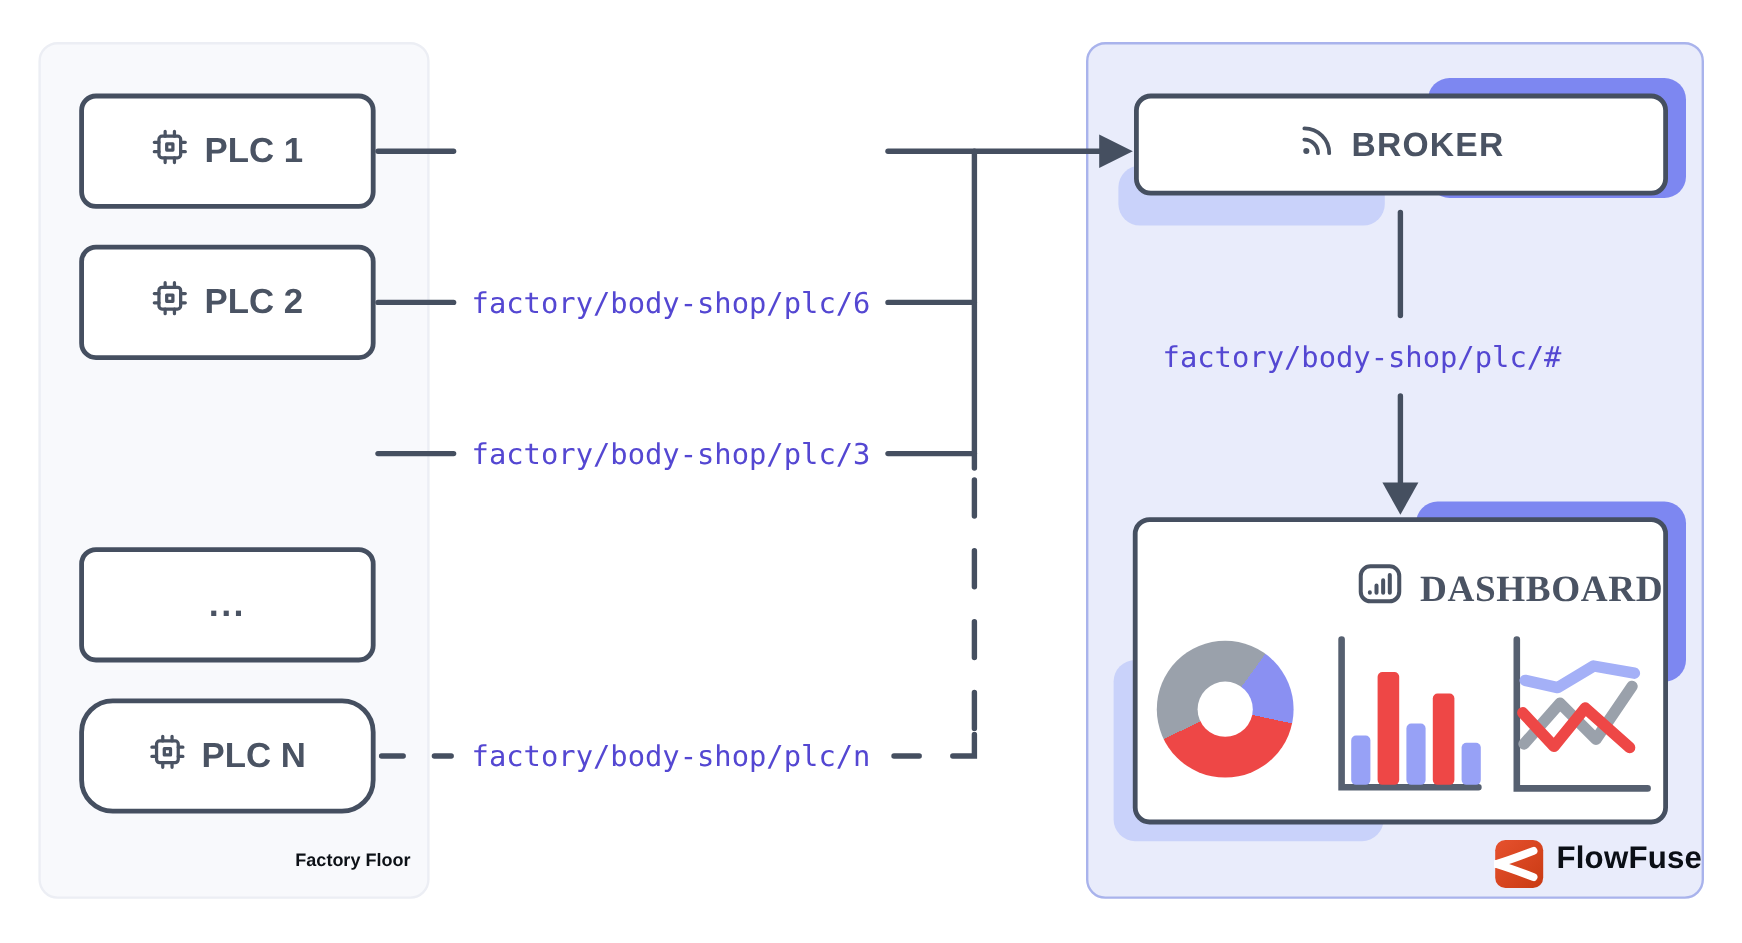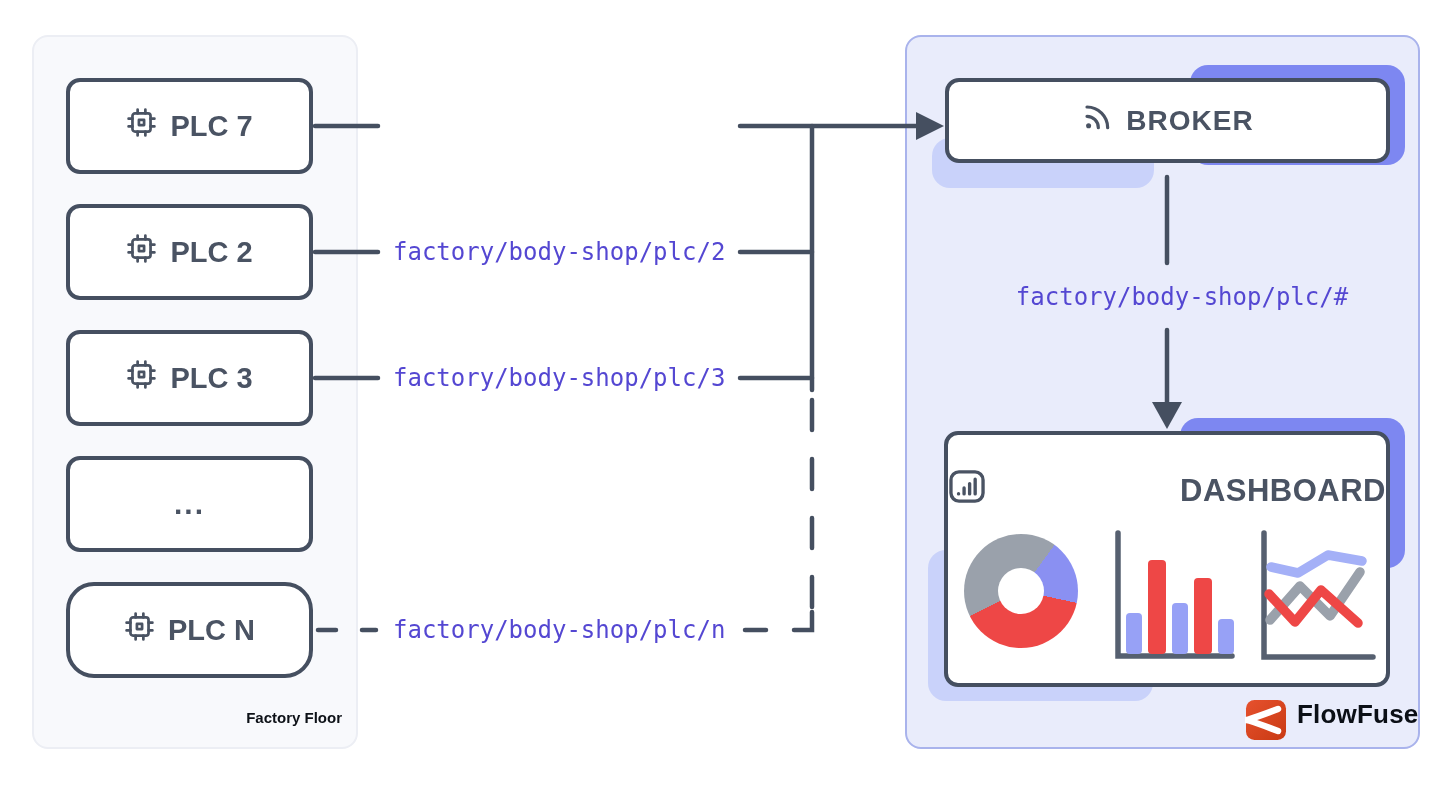--- a/index.html
+++ b/index.html
@@ -45,28 +45,28 @@
   
   .topic {
     position:absolute; font-family:"DejaVu Sans Mono", monospace;
     font-size:24px; color:#5447d2; white-space:nowrap; z-index:6;
     transform:translateY(-52%);
   }
   .topic-1 { left:393px; top:127px; }
   .topic-2 { left:393px; top:253px; }
   .topic-3 { left:393px; top:379px; }
   .topic-n { left:393px; top:631px; }
-  .topic-wild { left:1182px; top:298px; transform:translate(-50%,-52%); }
+  .topic-wild { left:1135px; top:298px; transform:translate(-50%,-52%); }
   
   .wires { position:absolute; left:0; top:0; z-index:3; pointer-events:none; }
   
   .dash-title {
     position:absolute; left:0; right:0; top:34px;
-    display:flex; align-items:center; justify-content:space-between; gap:14px;
-    font-size:31px; font-weight:bold; color:#4a5363; letter-spacing:0.5px;
+    display:flex; align-items:center; justify-content:flex-end; gap:14px;
+    font-size:31px; font-weight:bold; color:#4a5363; letter-spacing:0.5px;font-family:Liberation Serif, serif;
   }
   .donut {
     position:absolute; left:16px; top:99px; width:114px; height:114px; border-radius:50%;
     background:conic-gradient(#9aa1ab 0deg 36deg, #8a90f2 36deg 102deg,
                               #ee4746 102deg 244deg, #9aa1ab 244deg 360deg);
   }
   .donut::after {
     content:""; position:absolute; inset:34px; border-radius:50%; background:#ffffff;
   }
   .mini-chart { position:absolute; }
@@ -117,63 +117,53 @@
   </svg>
 
   <div class="node plc-box plc-1">
     <span>
       <svg width="31" height="31" viewBox="0 0 24 24" fill="none" stroke="#4a5363" stroke-width="2.1" stroke-linecap="round" stroke-linejoin="round">
         <rect x="5" y="5" width="14" height="14" rx="2"></rect>
           <rect x="10" y="10" width="4" height="4"></rect>
         <path d="M9 2v3 M15 2v3 M9 19v3 M15 19v3 M2 9h3 M2 15h3 M19 9h3 M19 15h3"></path>
       </svg>
     </span>
-    <span>PLC 7</span>
+    <span>PLC 1</span>
   </div>
 
   <div class="node plc-box plc-2">
     <span>
       <svg width="31" height="31" viewBox="0 0 24 24" fill="none" stroke="#4a5363" stroke-width="2.1" stroke-linecap="round" stroke-linejoin="round">
         <rect x="5" y="5" width="14" height="14" rx="2"></rect>
           <rect x="10" y="10" width="4" height="4"></rect>
         <path d="M9 2v3 M15 2v3 M9 19v3 M15 19v3 M2 9h3 M2 15h3 M19 9h3 M19 15h3"></path>
       </svg>
     </span>
     <span>PLC 2</span>
   </div>
 
-  <div class="node plc-box plc-3">
+
+  <div class="node plc-box plc-dots">
+    <span>...</span>
+  </div>
+
+  <div class="node plc-box plc-n">
     <span>
       <svg width="31" height="31" viewBox="0 0 24 24" fill="none" stroke="#4a5363" stroke-width="2.1" stroke-linecap="round" stroke-linejoin="round">
         <rect x="5" y="5" width="14" height="14" rx="2"></rect>
           <rect x="10" y="10" width="4" height="4"></rect>
         <path d="M9 2v3 M15 2v3 M9 19v3 M15 19v3 M2 9h3 M2 15h3 M19 9h3 M19 15h3"></path>
       </svg>
     </span>
-    <span>PLC 3</span>
-  </div>
-
-  <div class="node plc-box plc-dots">
-    <span>...</span>
-  </div>
-
-  <div class="node plc-box plc-n">
-    <span>
-      <svg width="31" height="31" viewBox="0 0 24 24" fill="none" stroke="#4a5363" stroke-width="2.1" stroke-linecap="round" stroke-linejoin="round">
-        <rect x="5" y="5" width="14" height="14" rx="2"></rect>
-          <rect x="10" y="10" width="4" height="4"></rect>
-        <path d="M9 2v3 M15 2v3 M9 19v3 M15 19v3 M2 9h3 M2 15h3 M19 9h3 M19 15h3"></path>
-      </svg>
-    </span>
     <span>PLC N</span>
   </div>
 
   <div class="panel-caption caption-factory">Factory Floor</div>
 
-  <div class="topic topic-2">factory/body-shop/plc/2</div>
+  <div class="topic topic-2">factory/body-shop/plc/6</div>
   <div class="topic topic-3">factory/body-shop/plc/3</div>
   <div class="topic topic-n">factory/body-shop/plc/n</div>
   <div class="topic topic-wild">factory/body-shop/plc/#</div>
 
   <div class="node broker-box">
     <span>
       <svg width="32" height="32" viewBox="0 0 24 24" fill="none" stroke="#4a5363" stroke-width="2.4" stroke-linecap="round">
         <path d="M4.5 11.5a8.5 8.5 0 0 1 8.5 8.5"></path>
         <path d="M4.5 4.5a15.5 15.5 0 0 1 15.5 15.5"></path>
         <circle cx="5.7" cy="18.6" r="1.9" fill="#4a5363" stroke="none"></circle>

